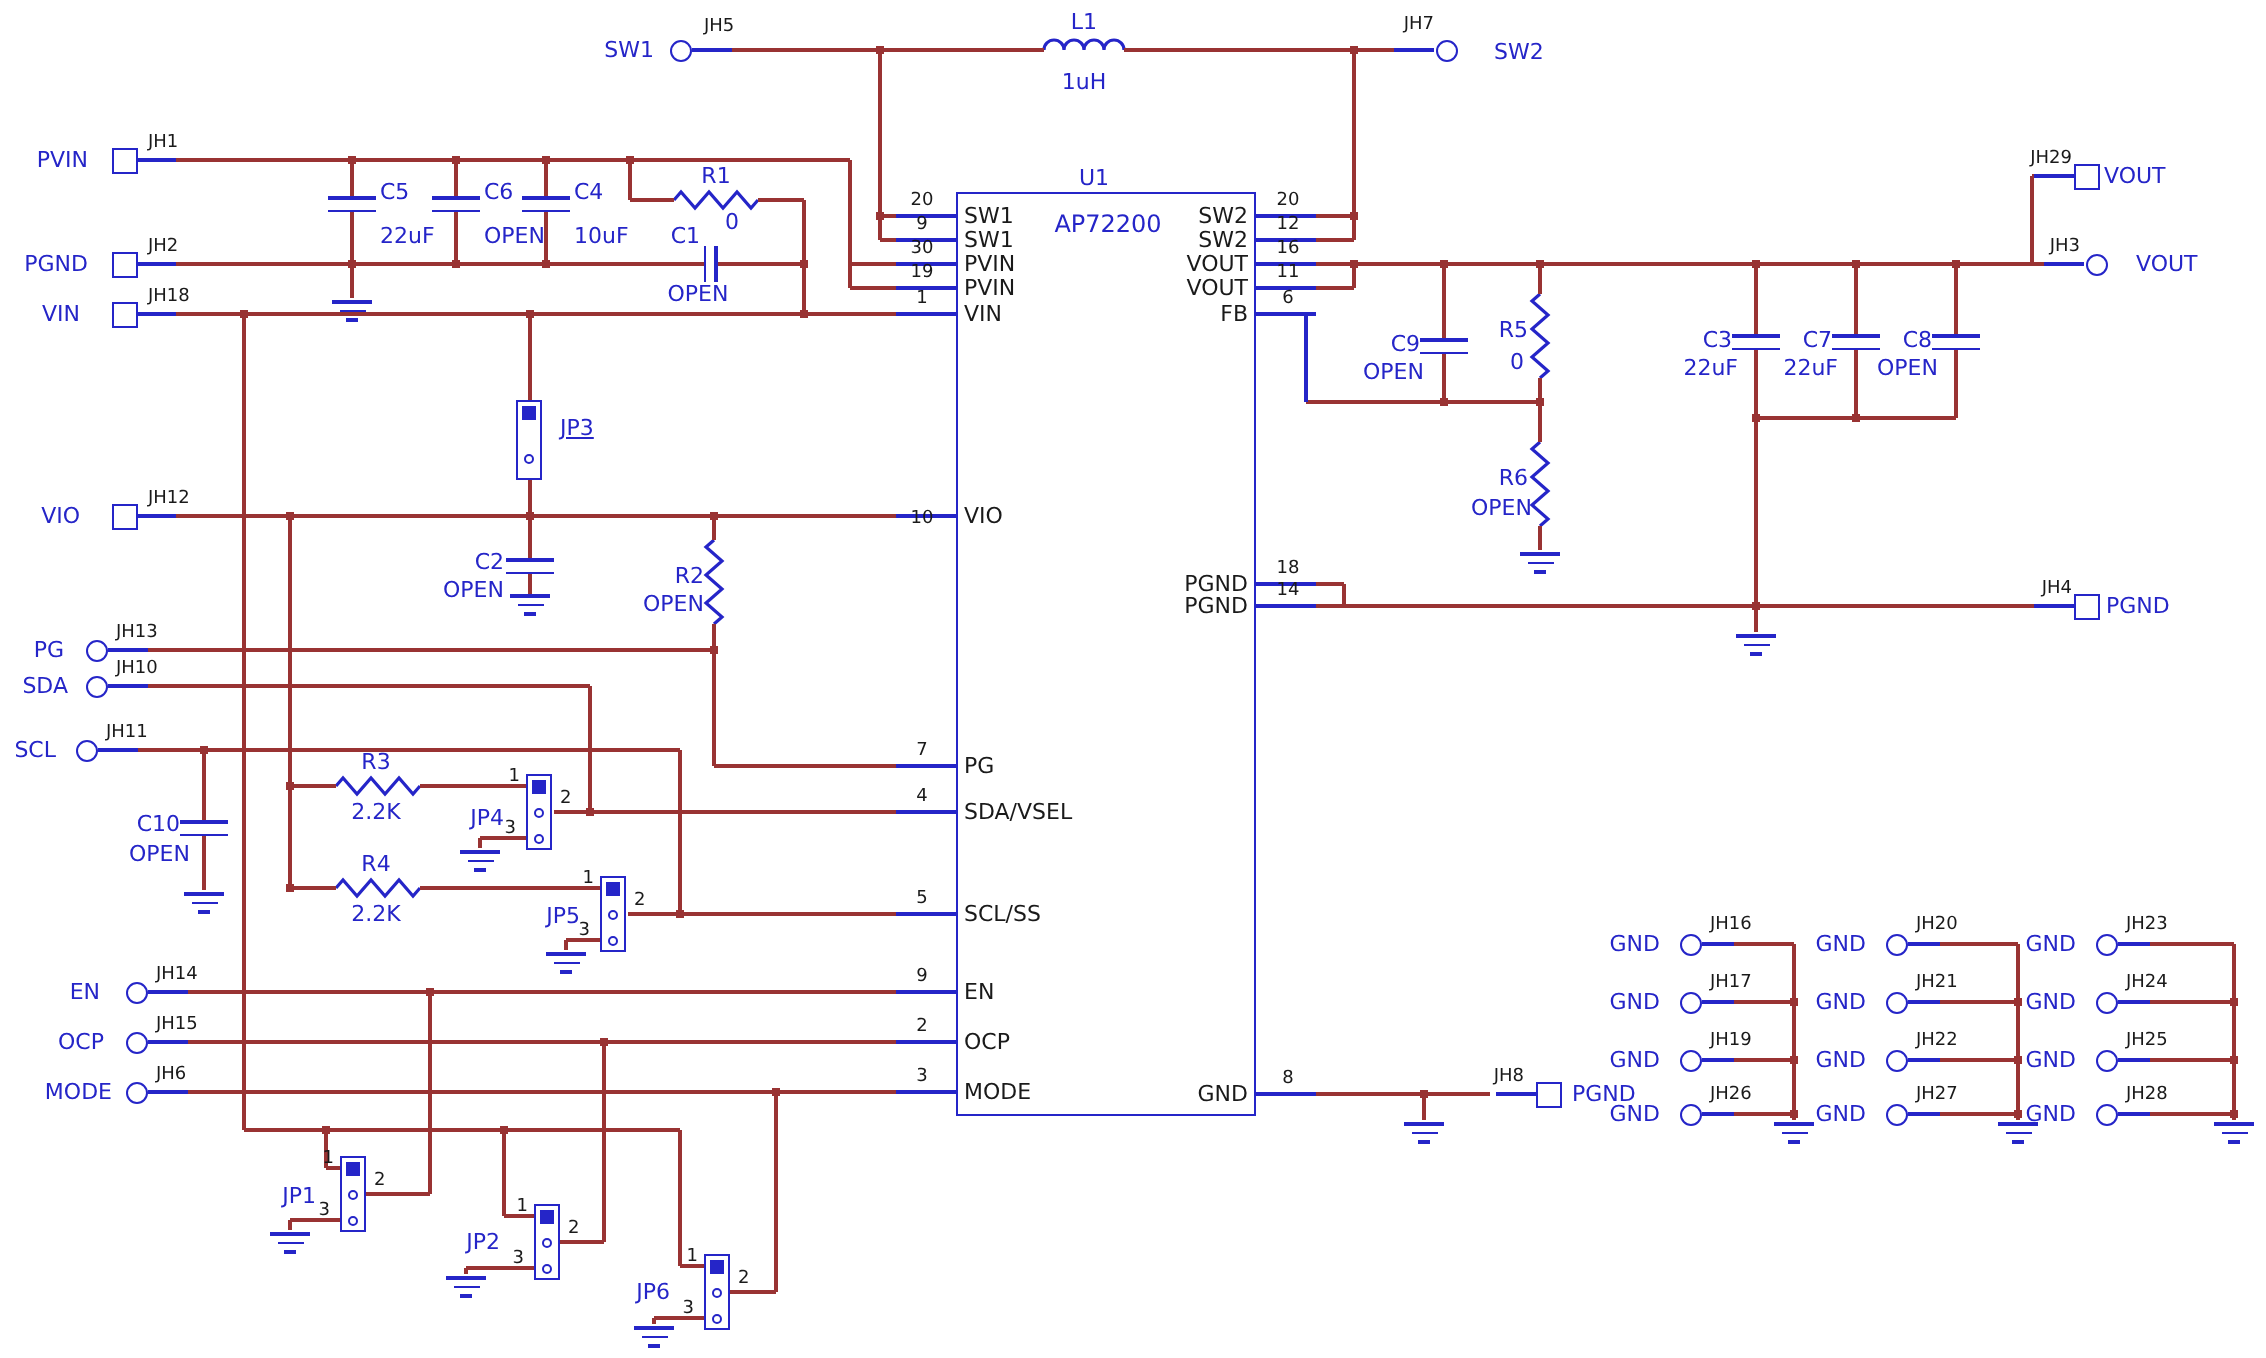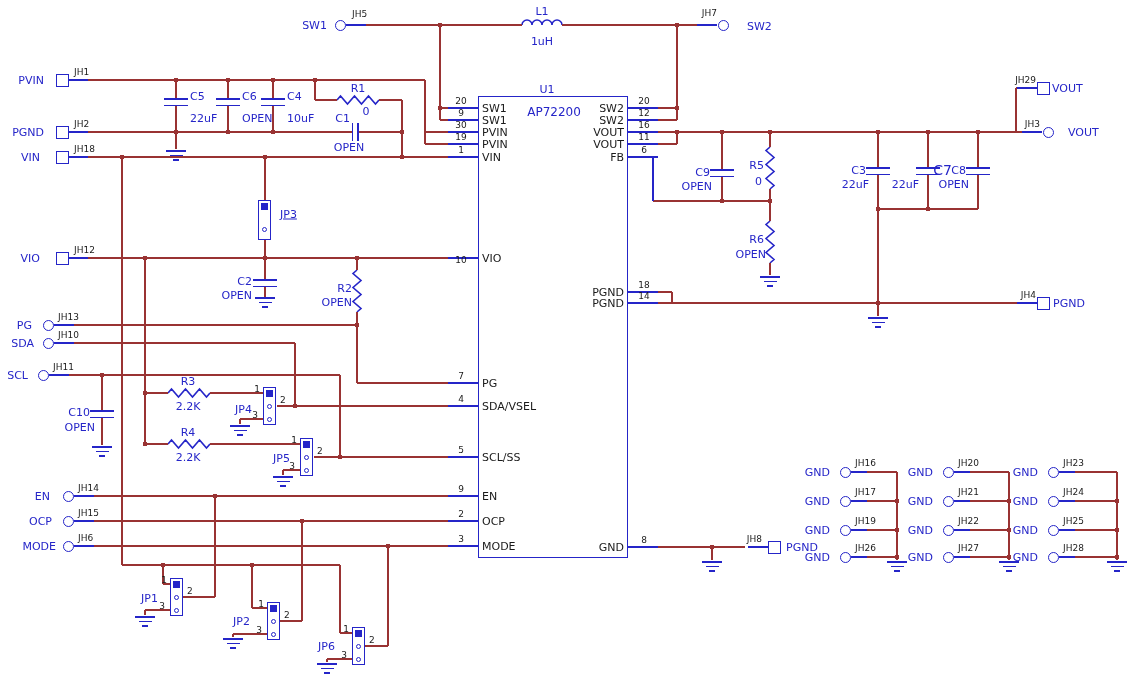--- a/index.html
+++ b/index.html
@@ -357,21 +357,21 @@
     <div class="box" style="left: 710px; top: 169px; width: 24px; height: 1.8px; background: rgb(37, 37, 200);"></div>
     <div class="box" style="left: 710px; top: 175.5px; width: 24px; height: 1.8px; background: rgb(37, 37, 200);"></div>
     <span class="t" style="left: 710px; top: 172px; color: rgb(37, 37, 200); font-size: 11px; transform: translate(-100%, -50%);">C9</span>
     <span class="t" style="left: 712px; top: 186px; color: rgb(37, 37, 200); font-size: 11px; transform: translate(-100%, -50%);">OPEN</span>
     <div class="box" style="left: 866px; top: 167px; width: 24px; height: 1.8px; background: rgb(37, 37, 200);"></div>
     <div class="box" style="left: 866px; top: 173.5px; width: 24px; height: 1.8px; background: rgb(37, 37, 200);"></div>
     <span class="t" style="left: 866px; top: 170px; color: rgb(37, 37, 200); font-size: 11px; transform: translate(-100%, -50%);">C3</span>
     <span class="t" style="left: 869px; top: 184px; color: rgb(37, 37, 200); font-size: 11px; transform: translate(-100%, -50%);">22uF</span>
     <div class="box" style="left: 916px; top: 167px; width: 24px; height: 1.8px; background: rgb(37, 37, 200);"></div>
     <div class="box" style="left: 916px; top: 173.5px; width: 24px; height: 1.8px; background: rgb(37, 37, 200);"></div>
-    <span class="t" style="left: 952px; top: 170px; color: rgb(37, 37, 200); font-size: 14px; transform: translate(-100%, -50%);">C7</span>
+    <span class="t" style="left: 916px; top: 170px; color: rgb(37, 37, 200); font-size: 11px; transform: translate(-100%, -50%);">C7</span>
     <span class="t" style="left: 919px; top: 184px; color: rgb(37, 37, 200); font-size: 11px; transform: translate(-100%, -50%);">22uF</span>
     <div class="box" style="left: 966px; top: 167px; width: 24px; height: 1.8px; background: rgb(37, 37, 200);"></div>
     <div class="box" style="left: 966px; top: 173.5px; width: 24px; height: 1.8px; background: rgb(37, 37, 200);"></div>
     <span class="t" style="left: 966px; top: 170px; color: rgb(37, 37, 200); font-size: 11px; transform: translate(-100%, -50%);">C8</span>
     <span class="t" style="left: 969px; top: 184px; color: rgb(37, 37, 200); font-size: 11px; transform: translate(-100%, -50%);">OPEN</span>
     <span class="t" style="left: 358px; top: 88px; color: rgb(37, 37, 200); font-size: 11px; transform: translate(-50%, -50%);">R1</span>
     <span class="t" style="left: 366px; top: 111px; color: rgb(37, 37, 200); font-size: 11px; transform: translate(-50%, -50%);">0</span>
     <span class="t" style="left: 352px; top: 288px; color: rgb(37, 37, 200); font-size: 11px; transform: translate(-100%, -50%);">R2</span>
     <span class="t" style="left: 352px; top: 302px; color: rgb(37, 37, 200); font-size: 11px; transform: translate(-100%, -50%);">OPEN</span>
     <span class="t" style="left: 188px; top: 381px; color: rgb(37, 37, 200); font-size: 11px; transform: translate(-50%, -50%);">R3</span>

